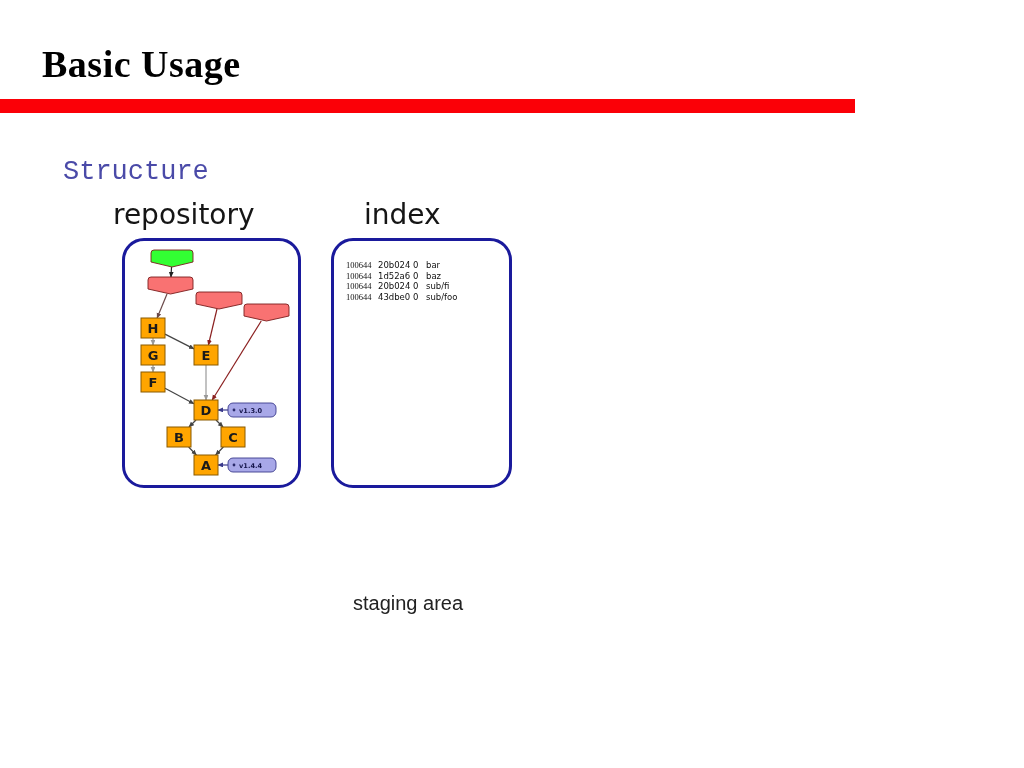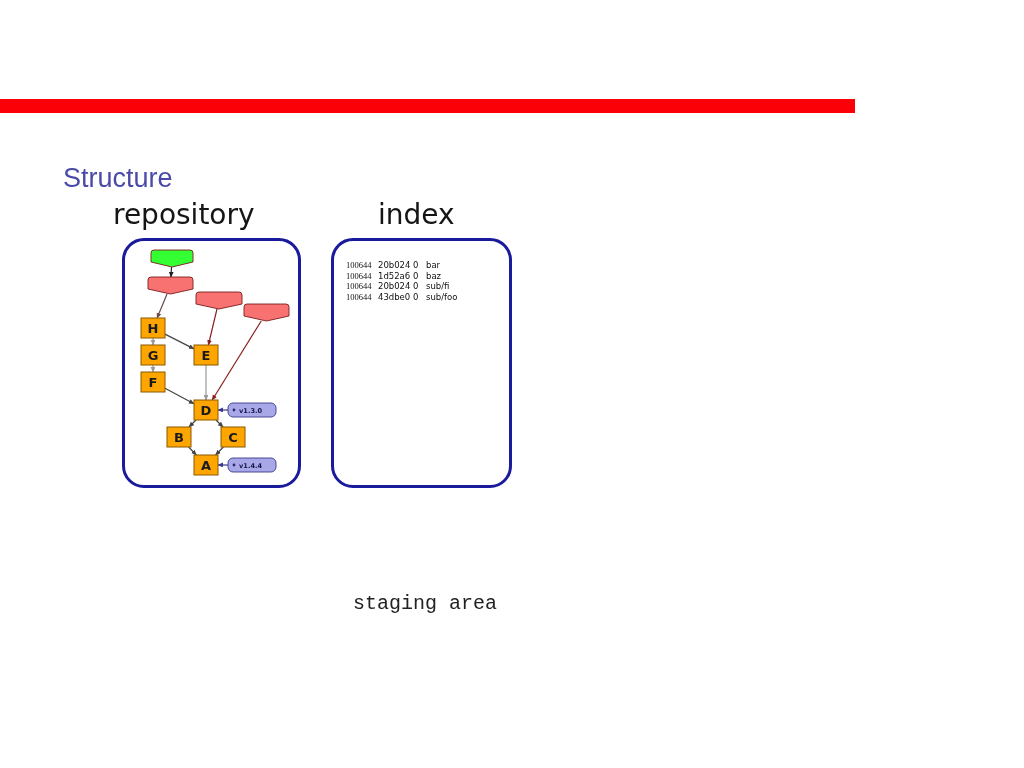--- a/index.html
+++ b/index.html
@@ -41,34 +41,33 @@
     height: 14px;
     background: #fb0007;
   }
   
   .section-label {
     position: absolute;
     left: 63px;
     top: 157px;
     font-size: 27px;
     color: #4a4aa8;
-    font-family: Liberation Sans, sans-serif;
-    white-space: nowrap;
-    margin-top: 6px;
+    font-family: Liberation Mono, monospace;
+    white-space: nowrap;
   }
   
   .panel-heading {
     position: absolute;
     font-family: "DejaVu Sans", sans-serif;
     font-size: 28px;
     color: #151515;
     white-space: nowrap;
   }
   #repo-heading { left: 113px; top: 198px; }
-  #index-heading { left: 378px; top: 198px; }
+  #index-heading { left: 364px; top: 198px; }
   
   .panel-box {
     position: absolute;
     border: 3px solid #1a1a9c;
     border-radius: 22px;
     background: #ffffff;
     box-sizing: border-box;
   }
   #repo-box {
     left: 122px; top: 238px;
@@ -99,31 +98,32 @@
     position: absolute;
     left: 122px; top: 238px;
     width: 179px; height: 250px;
   }
   #repo-graph svg { display: block; }
   
   .staging-caption {
     position: absolute;
     left: 353px;
     top: 592px;
-    font-family: Liberation Mono, monospace;
+    font-family: Liberation Sans, sans-serif;
     font-size: 20px;
     color: #222222;
     white-space: nowrap;
   }
 </style>
 </head>
 <body>
 
 <div id="slide">
 
+  <div class="slide-title">Basic Usage</div>
 
   <div class="title-rule"></div>
 
   <div class="section-label">Structure</div>
 
   <div class="panel-heading" id="repo-heading">repository</div>
 
   <div class="panel-heading" id="index-heading">index</div>
 
   <div class="panel-box" id="repo-box"></div>

